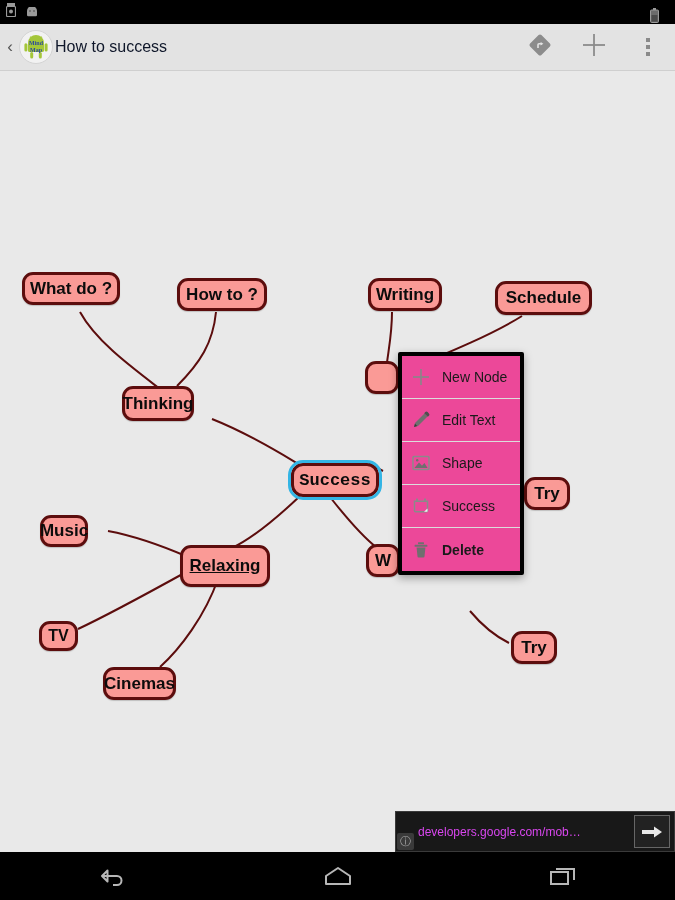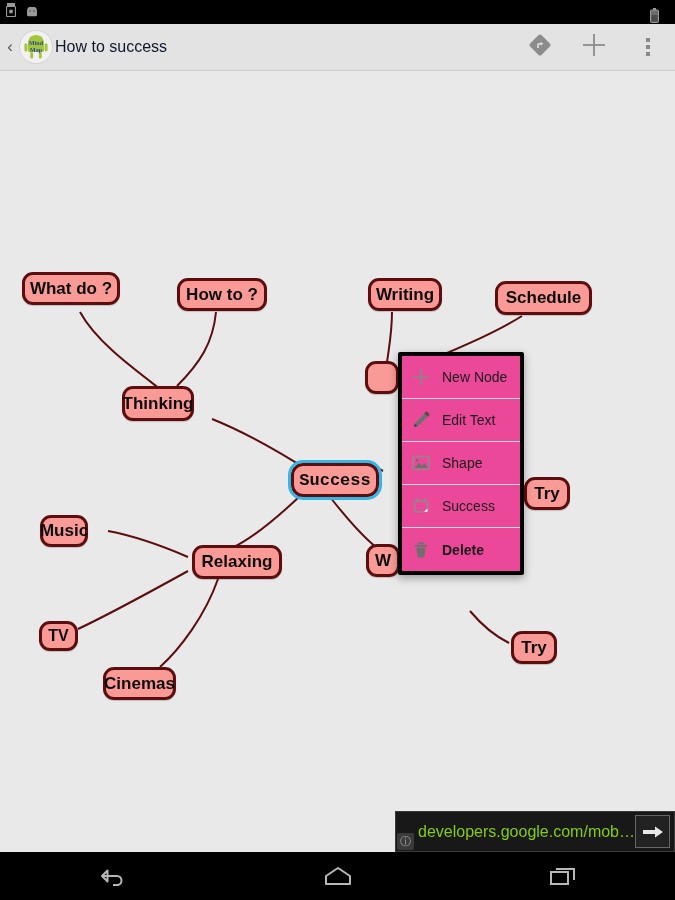--- a/index.html
+++ b/index.html
@@ -88,21 +88,21 @@
   }
   .mi:last-child { border-bottom: none; font-weight: bold; }
   .mi .ic { width: 20px; height: 20px; display: flex; align-items: center; justify-content: center; flex: none; }
 
   
   .ad {
     position: absolute; left: 395px; top: 811px; width: 280px; height: 41px;
     background: #181818; border: 1px solid #3a3a3a;
     display: flex; align-items: center; z-index: 50;
   }
-  .ad-url { color: #84cc16; font-size: 16px; margin-left: 22px; flex: 1; }
+  .ad-url { color: #d946ef; font-size: 12px; margin-left: 22px; flex: 1; }
   .ad-info {
     position: absolute; left: 1px; bottom: 1px; width: 17px; height: 17px;
     border-radius: 2px; background: #3a3a3a; color: #aaa;
     font-size: 11px; display: flex; align-items: center; justify-content: center;
   }
   .ad-arrow {
     width: 36px; height: 33px; margin-right: 4px;
     border: 1px solid #666; background: #222;
     display: flex; align-items: center; justify-content: center;
   }
@@ -237,21 +237,21 @@
       <div class="node" style="left:122px; top:315px; width:72px;  height:35px;">Thinking</div>
       <div class="node" style="left:368px; top:207px; width:74px;  height:33px;">Writing</div>
       <div class="node" style="left:495px; top:210px; width:97px;  height:34px;">Schedule</div>
 
       <div class="node" style="left:365px; top:290px; width:34px; height:33px; z-index:5;"></div>
       <div class="node" style="left:366px; top:473px; width:34px; height:33px; z-index:5;">W</div>
 
       <div class="node selected" style="left:291px; top:392px; width:88px; height:34px; z-index:6;">Success</div>
 
       <div class="node" style="left:40px;  top:444px; width:48px;  height:32px;">Music</div>
-      <div class="node" style="left:192px; top:474px; width:90px;  height:34px;">Relaxing</div>
+      <div class="node" style="left:180px; top:474px; width:90px;  height:42px;text-decoration:underline;">Relaxing</div>
       <div class="node small" style="left:39px;  top:550px; width:39px;  height:30px;">TV</div>
       <div class="node" style="left:103px; top:596px; width:73px;  height:33px;">Cinemas</div>
       <div class="node" style="left:524px; top:406px; width:46px;  height:33px;">Try</div>
       <div class="node" style="left:511px; top:560px; width:46px; height:33px;">Try</div>
     </div>
 
     <div class="ctxmenu">
 
       <div class="mi">
         <span class="ic">

